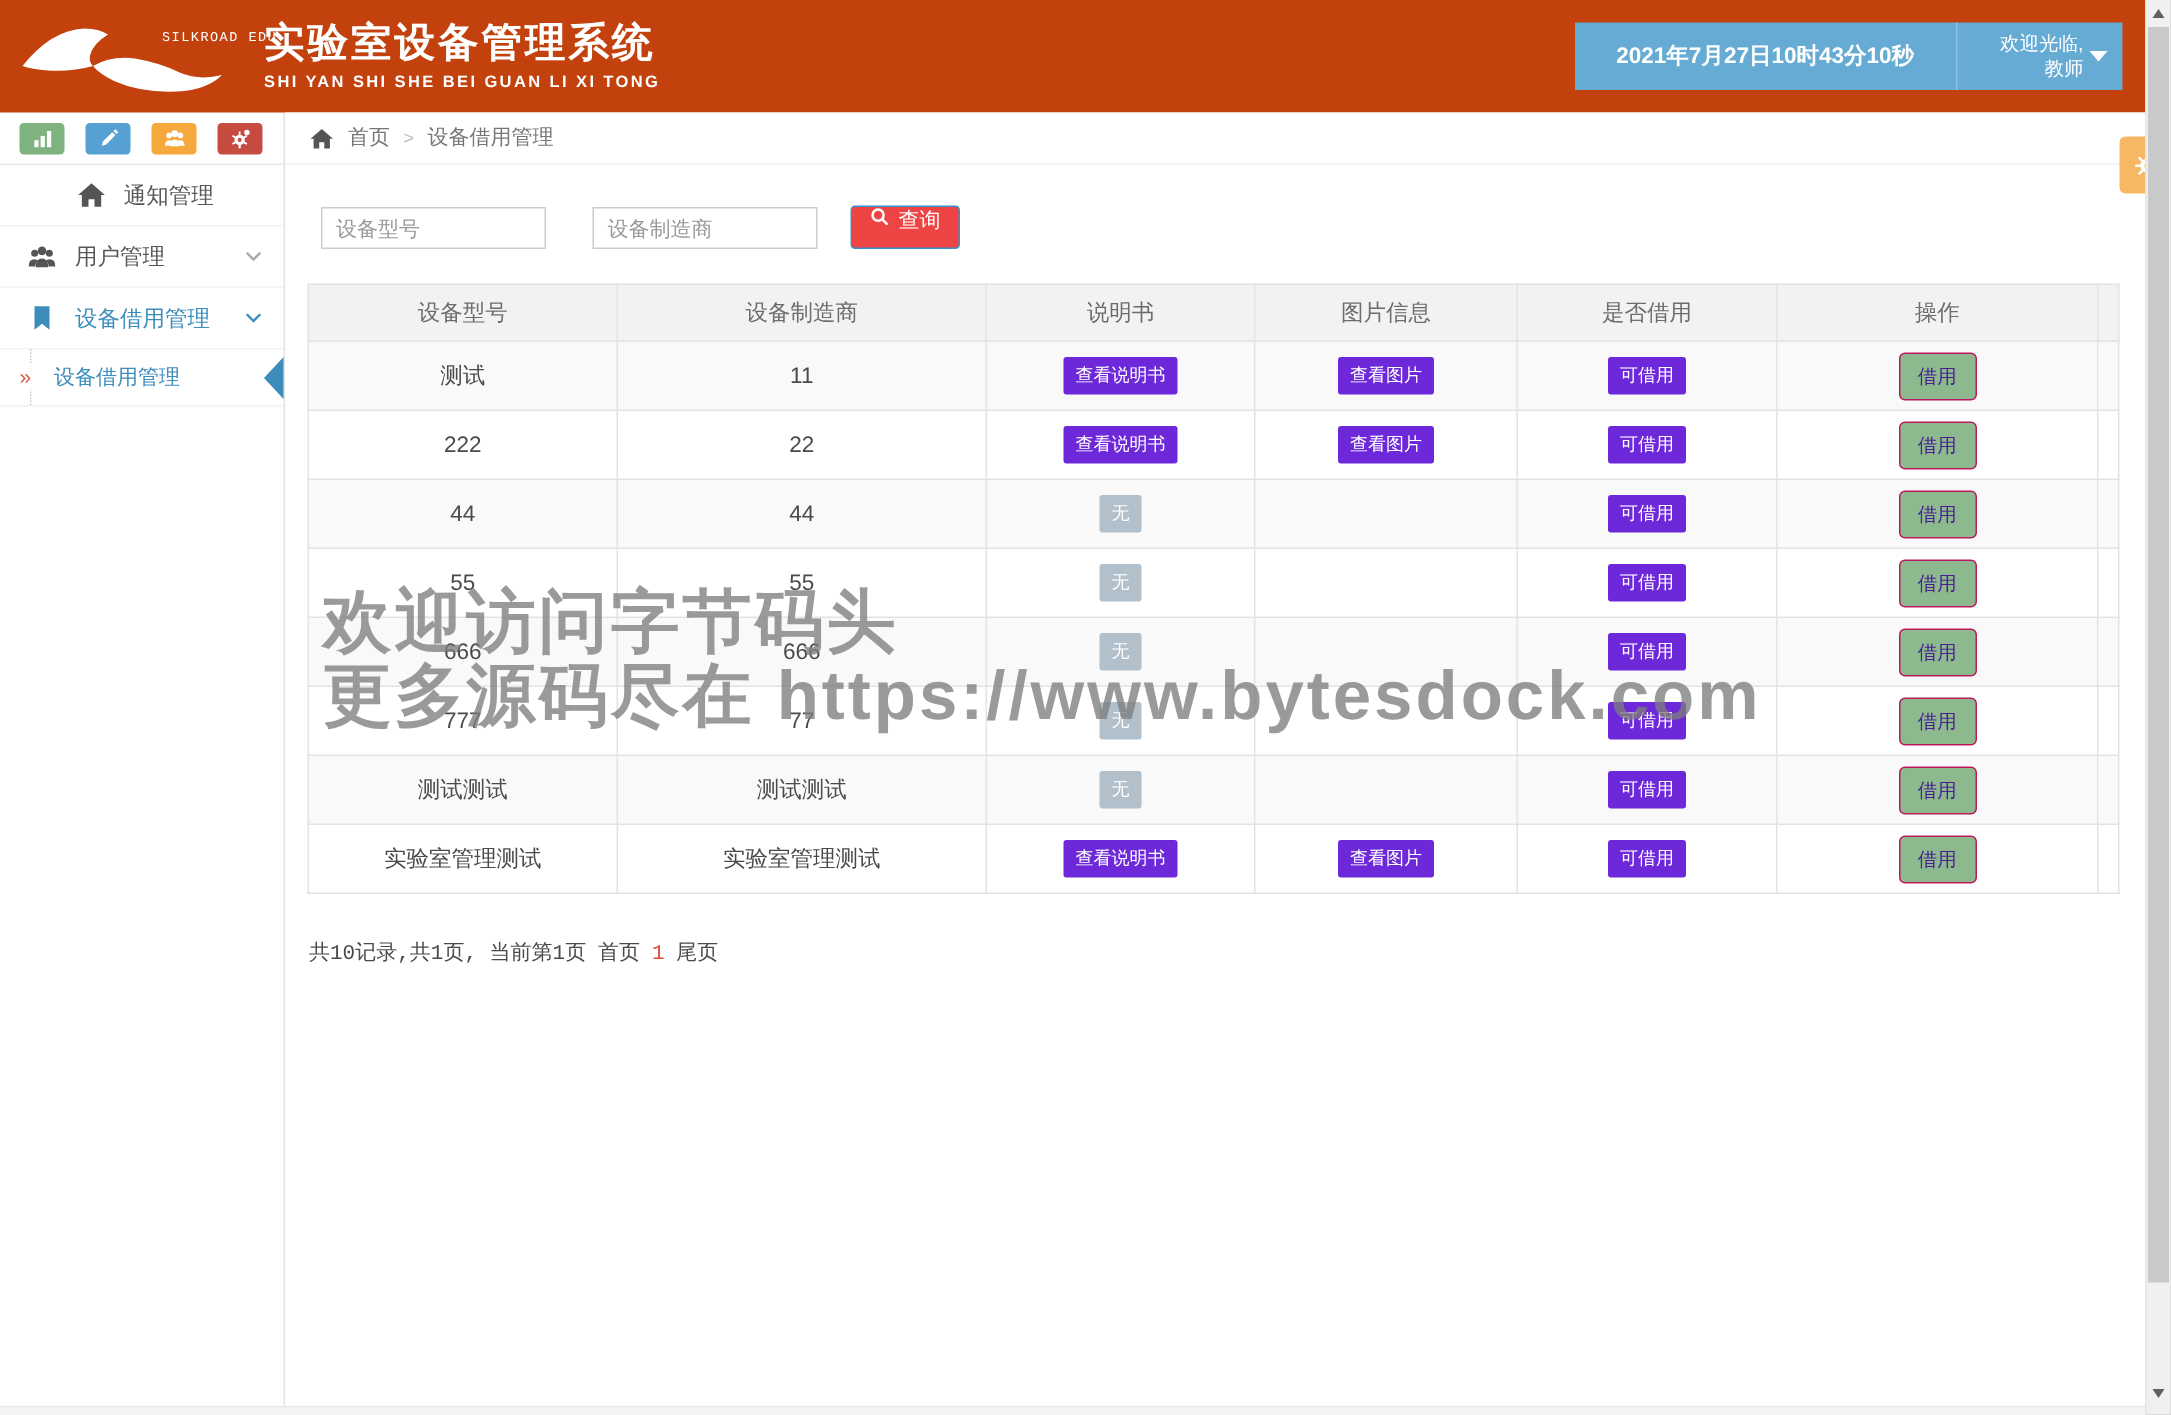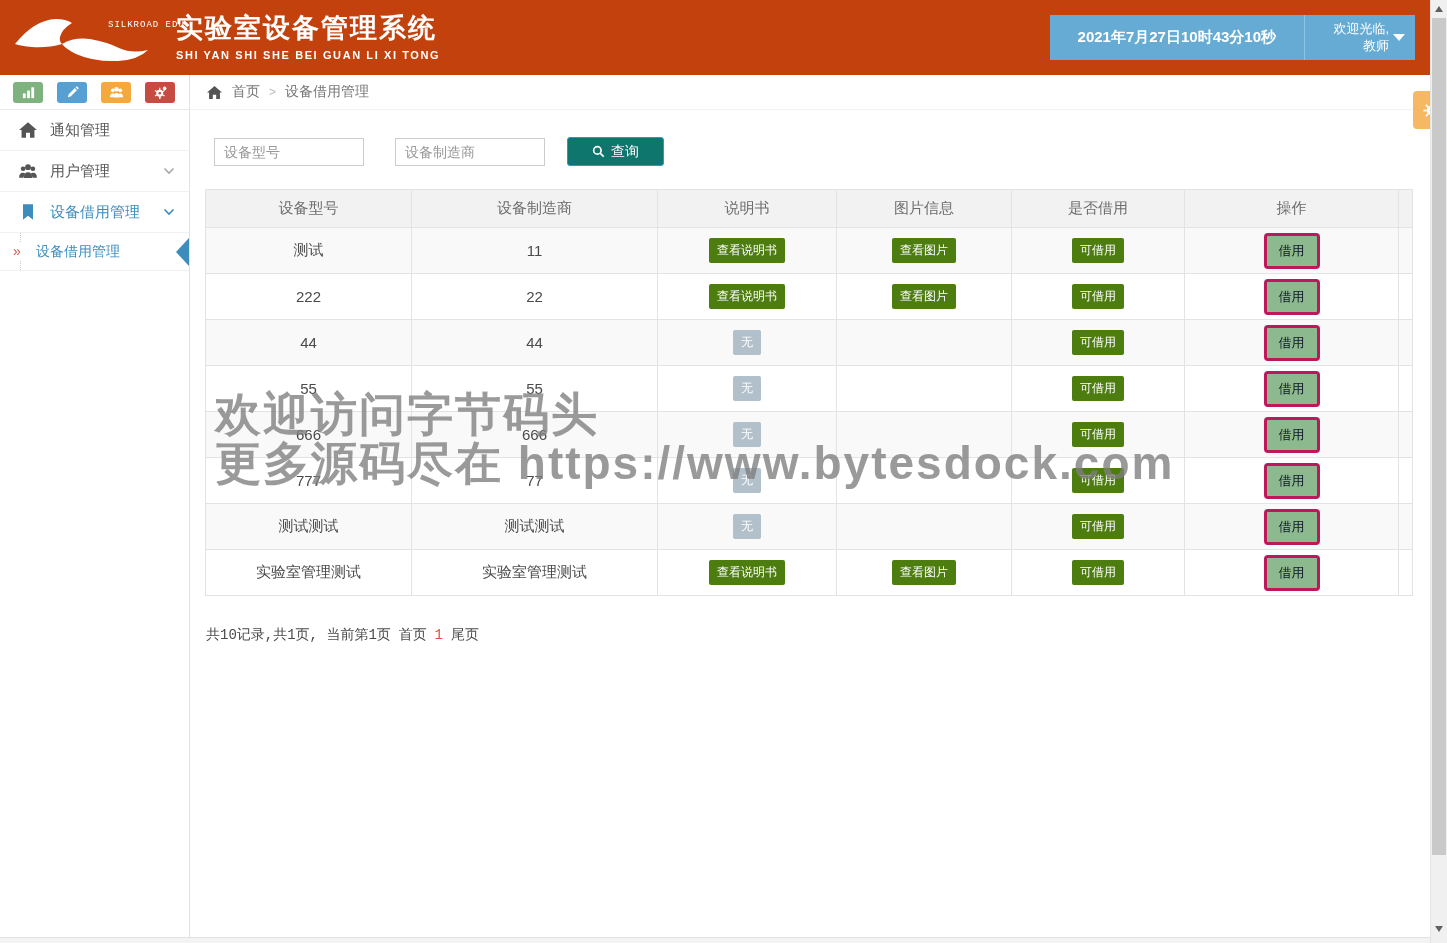--- a/index.html
+++ b/index.html
@@ -30,21 +30,21 @@
   
   .quick-row { height:35px; display:flex; align-items:center; padding-left:13px;
     border-bottom:1px solid #e8e8e8; gap:14px; }
   .qbtn { width:30px; height:21px; border:none; border-radius:3px; display:flex;
     align-items:center; justify-content:center; cursor:pointer; }
   .qbtn svg { width:15px; height:15px; }
   .qbtn-green { background:#7eb380; } .qbtn-blue { background:#56a0d3; }
   .qbtn-orange { background:#f5a93d; } .qbtn-red { background:#c64c42; }
 
   .menu-item { height:41px; display:flex; align-items:center; padding:0 14px 0 18px;
-    border-bottom:1px solid #f2f2f2; color:#585858; font-size:15px; cursor:pointer; }
+    border-bottom:1px solid #f2f2f2; color:#585858; font-size:15px; cursor:pointer;justify-content:center; }
   .menu-item .mi-icon { width:20px; height:18px; margin-right:12px; flex:none; }
   .menu-item .chev { margin-left:auto; }
   .menu-item.active { color:#3c8dbc; }
   .submenu-item { position:relative; height:38px; display:flex; align-items:center;
     padding-left:36px; border-bottom:1px solid #f2f2f2; color:#3c8dbc; font-size:14px; cursor:pointer; }
   .submenu-item::before { content:""; position:absolute; left:20px; top:0; bottom:0;
     border-left:1px dotted #c9c9c9; }
   .sub-marker { position:absolute; left:13px; top:9px; color:#d05a4b; font-size:14px;
     background:#fff; line-height:18px; }
   .sub-arrow { position:absolute; right:0; top:5px; width:0; height:0;
@@ -56,43 +56,43 @@
     font-size:14px; color:#777; gap:9px; border-bottom:1px solid #f3f3f3; }
   .crumb-sep { color:#bbb; font-size:12px; }
   .crumb-link { cursor:pointer; }
 
   
   .toolbar { margin:27px 0 0 24px; height:29px; display:flex; align-items:center; }
   .search-input { width:150px; height:28px; border:1px solid #ccc; padding:0 9px;
     font-size:14px; color:#444; outline:none; }
   .search-input::placeholder { color:#999; }
   .search-input + .search-input { margin-left:31px; }
-  .btn-query { margin-left:22px; height:29px; padding:0 24px; background:#0f766e;
+  .btn-query { margin-left:22px; height:29px; padding:0 12px; background:#ef4444;
     border:1px solid #3691cf; border-radius:3px; color:#fff; font-size:14px;
-    display:flex; align-items:center; gap:6px; cursor:pointer; }
+    display:flex; align-items:flex-start; gap:6px; cursor:pointer; }
 
   .gear-btn { position:absolute; right:-1px; top:16px; width:36px; height:38px;
     background:#f6b863; border:none; border-radius:4px; cursor:pointer;
     display:flex; align-items:center; justify-content:center; }
   .gear-btn svg { width:19px; height:19px; }
 
   
   .tbl-wrap { margin:23px 0 0 15px; }
   table { border-collapse:collapse; table-layout:fixed; width:1207px; font-size:15px; color:#4a4a4a; }
   th, td { border:1px solid #e3e3e3; text-align:center; vertical-align:middle; }
   thead th { height:38px; background:#f2f2f2; color:#6d6d6d; font-weight:normal; font-size:15px; }
   tbody td { height:46px; }
   tbody tr:nth-child(odd) { background:#f9f9f9; }
   tbody tr:nth-child(even) { background:#fff; }
 
   .badge { display:inline-block; padding:4px 8px; font-size:12px; color:#fff; border-radius:2px; }
-  .badge.green { background:#4d7c0f; }
+  .badge.green { background:#6d28d9; }
   .badge.gray  { background:#b1c0ca; }
-  .act-btn { display:inline-block; padding:6px 12px; font-size:13px; color:#0f172a;
-    background:#8cba8e; border:3px solid #be185d; border-radius:4px; cursor:pointer; }
+  .act-btn { display:inline-block; padding:6px 12px; font-size:13px; color:#4c1d95;
+    background:#8cba8e; border:1px solid #be185d; border-radius:4px; cursor:pointer; }
 
   
   .pagination { margin:30px 0 0 16px; font-size:14px; color:#4a4a4a; }
   .pagination span { margin-right:4px;font-family:Liberation Mono, monospace; }
   .pg-link { cursor:pointer; }
   .pg-current { color:#e04b3a; }
 
   
   .watermark { position:absolute; left:25px; top:315px; z-index:10; pointer-events:none;
     font-size:46px; font-weight:bold; color:rgba(125,125,125,0.78);

